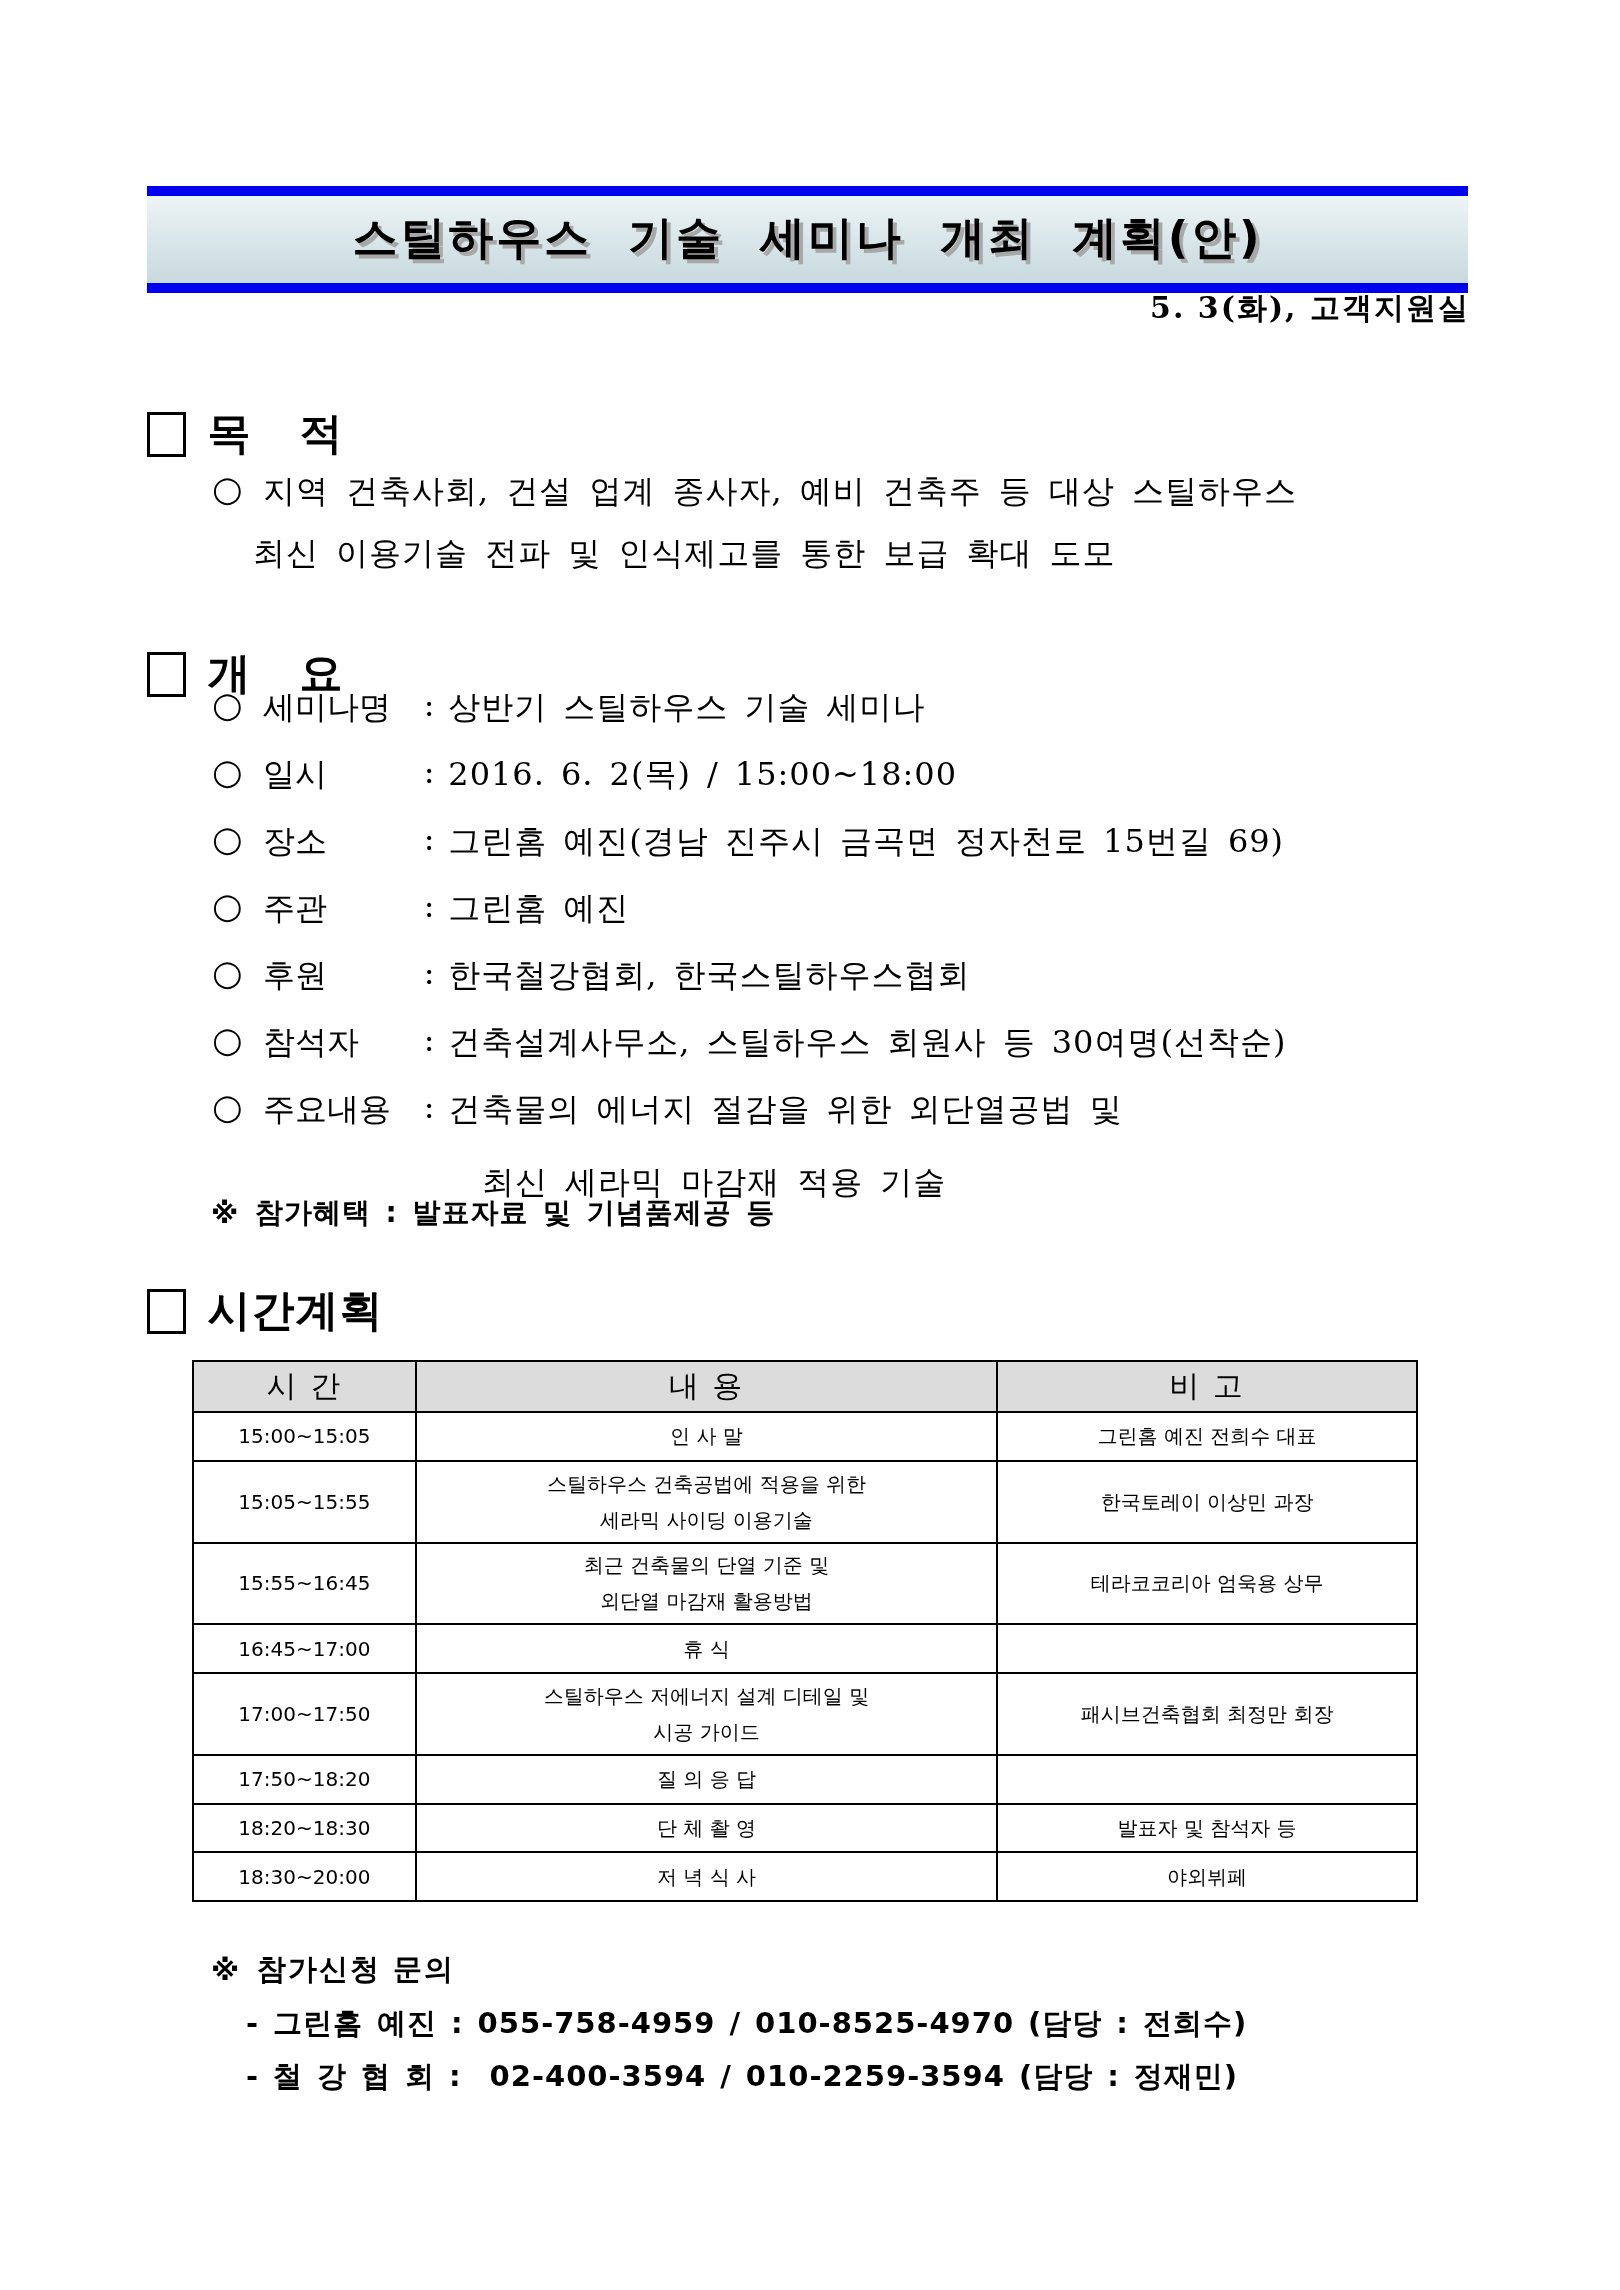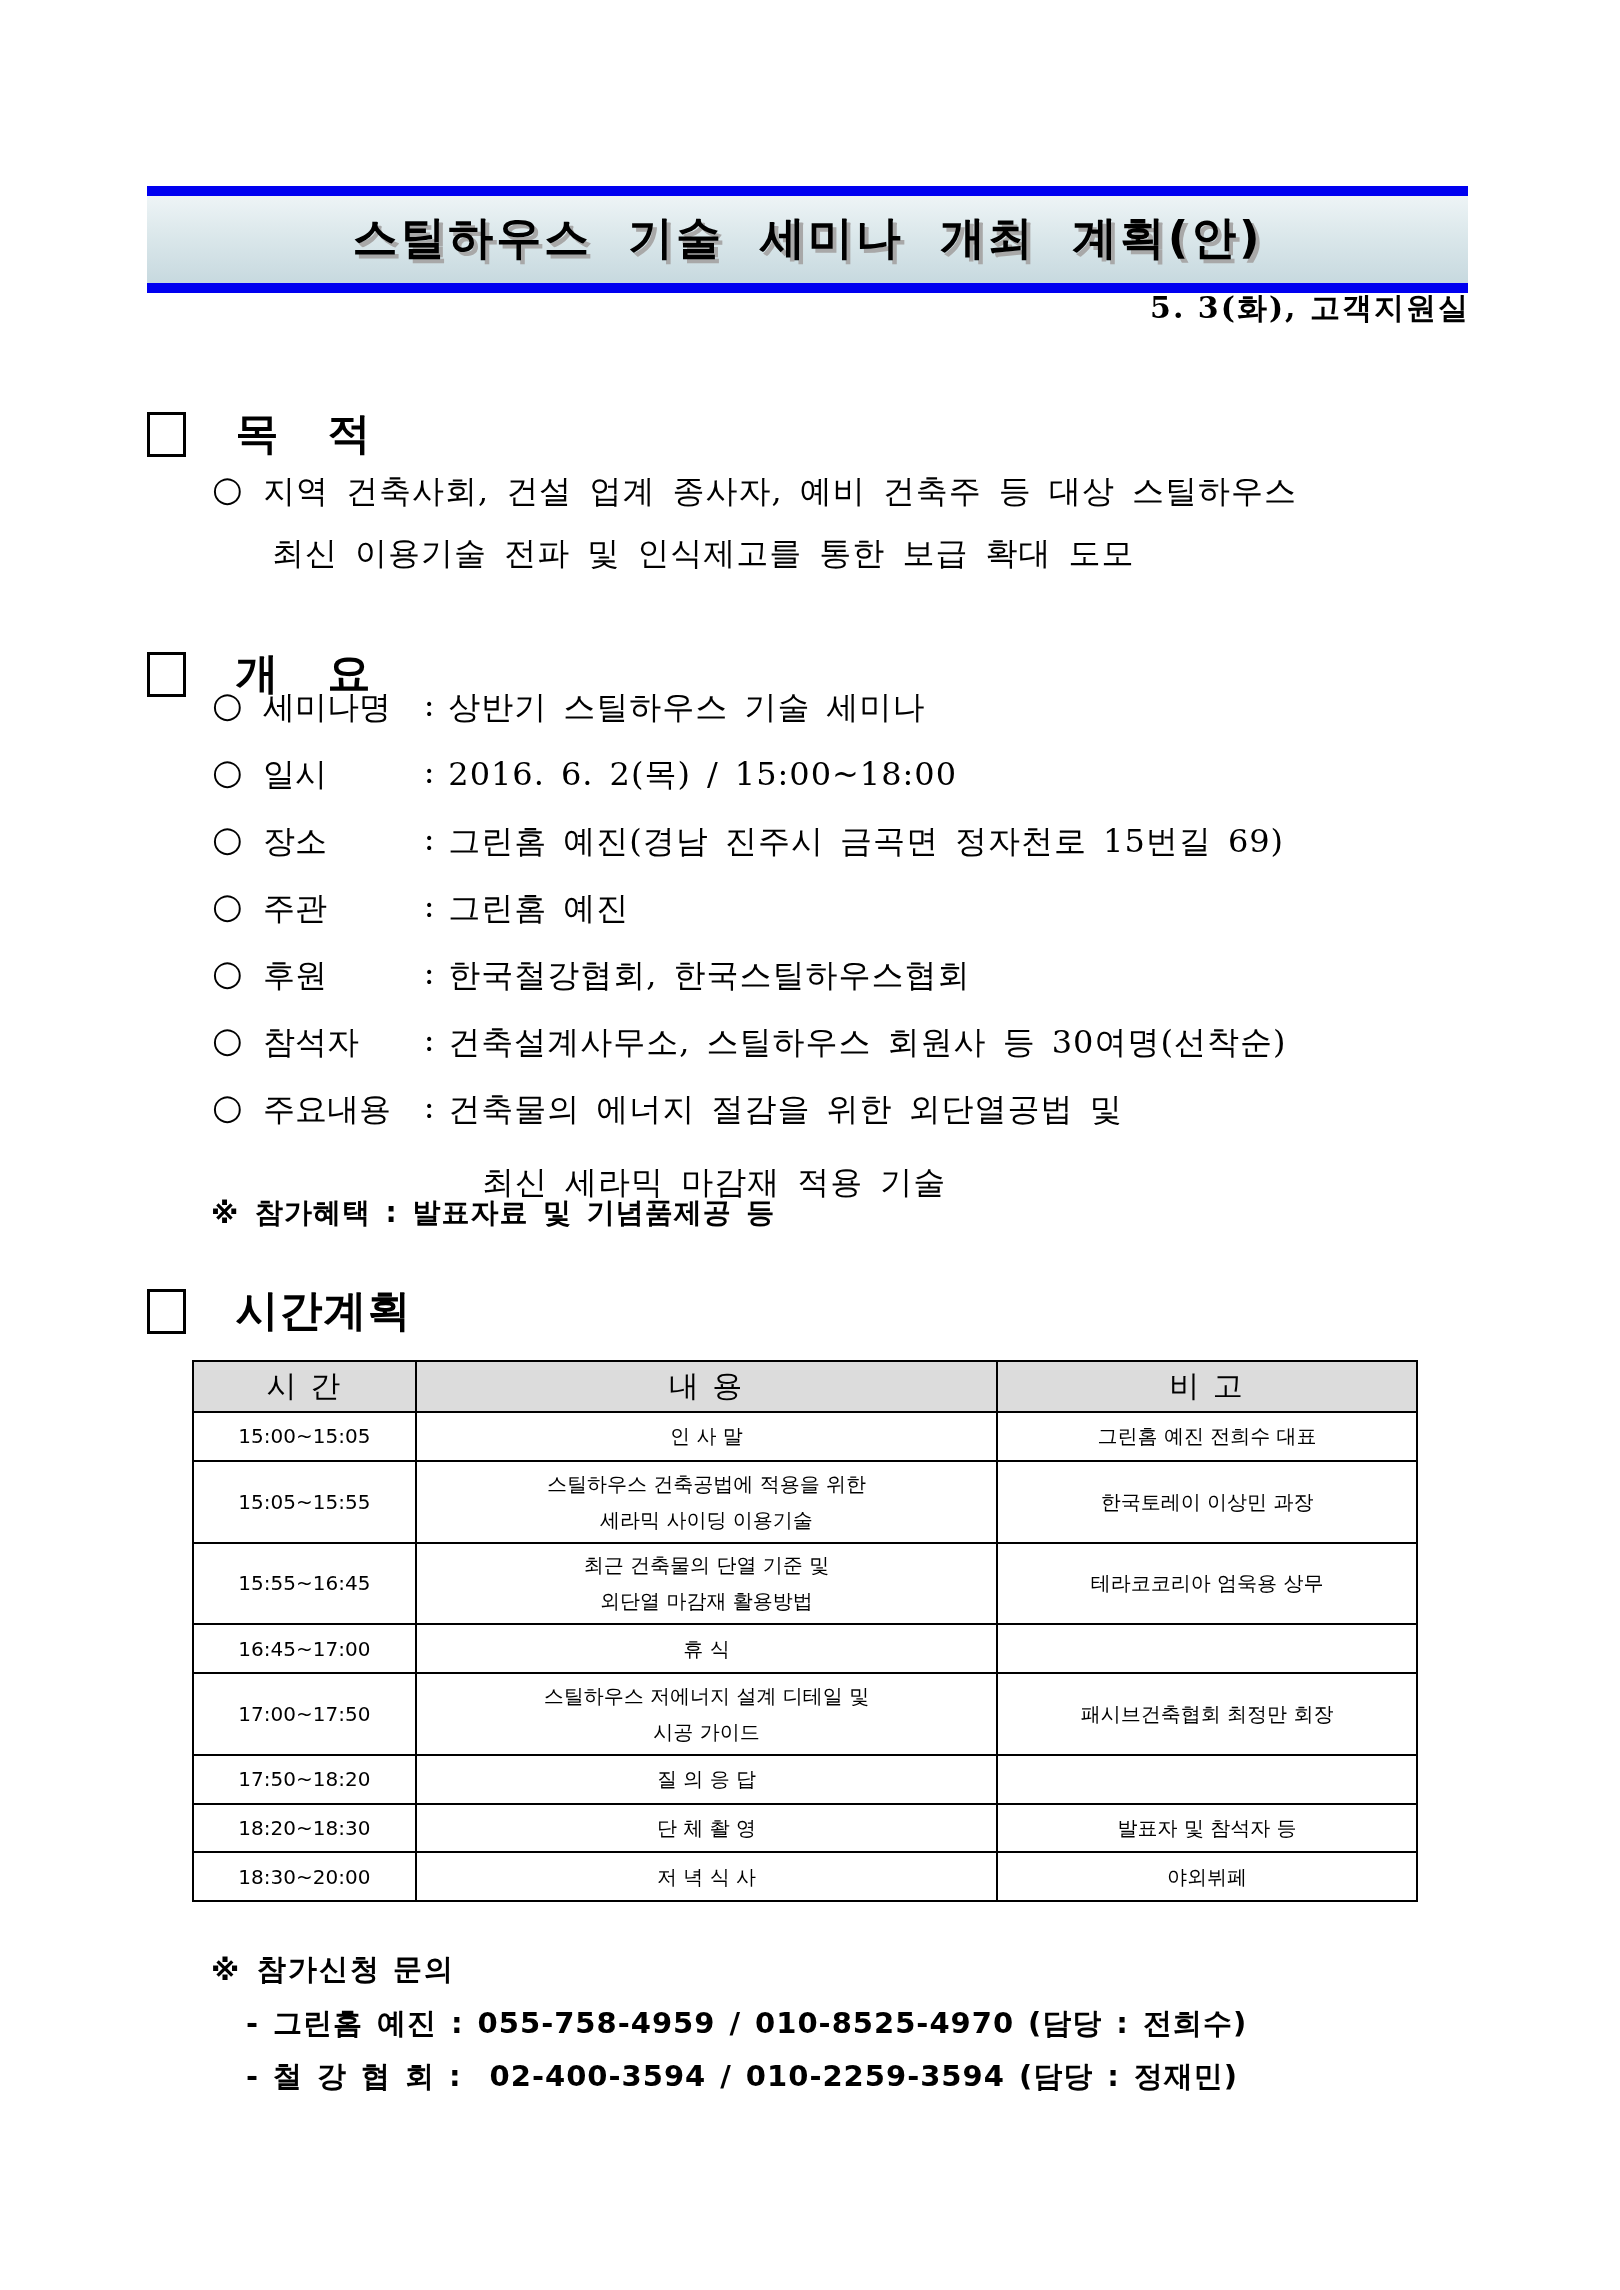--- a/index.html
+++ b/index.html
@@ -29,21 +29,21 @@
     font-family:"DejaVu Serif","Liberation Serif",serif;
     font-size:30px;font-weight:600;letter-spacing:2px;
   }
 
   
   .sec-h{left:147px;display:flex;align-items:center;font-size:43px;font-weight:bold;letter-spacing:1px;}
   .sq-marker{
     display:inline-block;width:33px;height:39px;
     border:3.9px solid #000;margin-right:21.6px;flex:0 0 auto;
   }
-  .sec-h .label{white-space:pre;margin-left:28px;}
+  .sec-h .label{white-space:pre;}
 
   
   .serif{font-family:"DejaVu Serif","Liberation Serif",serif;}
   .o-line{left:147px;font-size:32px;display:flex;align-items:flex-start;}
   .o-line .bullet{
     font-size:35px;line-height:39px;width:51px;margin-left:65px;flex:0 0 auto;
   }
   .o-line .text{letter-spacing:1px;word-spacing:5.9px;}
 
   .ov-list{left:147px;width:1333px;}
@@ -98,21 +98,21 @@
 <div class="abs date-line">5. 3(화), 고객지원실</div>
 
 <div class="abs sec-h" style="top:405px;">
   <span class="sq-marker"></span>
   <span class="label">목   적</span>
 </div>
 <div class="abs o-line serif" style="top:470px;">
   <span class="bullet">○</span>
   <span class="text">지역 건축사회, 건설 업계 종사자, 예비 건축주 등 대상 스틸하우스</span>
 </div>
-<div class="abs serif" style="top:532px;left:272px;font-size:32px;letter-spacing:1px;word-spacing:5.9px;">최신 이용기술 전파 및 인식제고를 통한 보급 확대 도모</div>
+<div class="abs serif" style="top:532px;left:253px;font-size:32px;letter-spacing:1px;word-spacing:5.9px;">최신 이용기술 전파 및 인식제고를 통한 보급 확대 도모</div>
 
 <div class="abs sec-h" style="top:645px;">
   <span class="sq-marker"></span>
   <span class="label">개   요</span>
 </div>
 
 <div class="abs ov-list serif" style="top:686px;">
   <div class="ov-item">
     <span class="bullet">○</span>
     <span class="o-label">세미나명</span>

